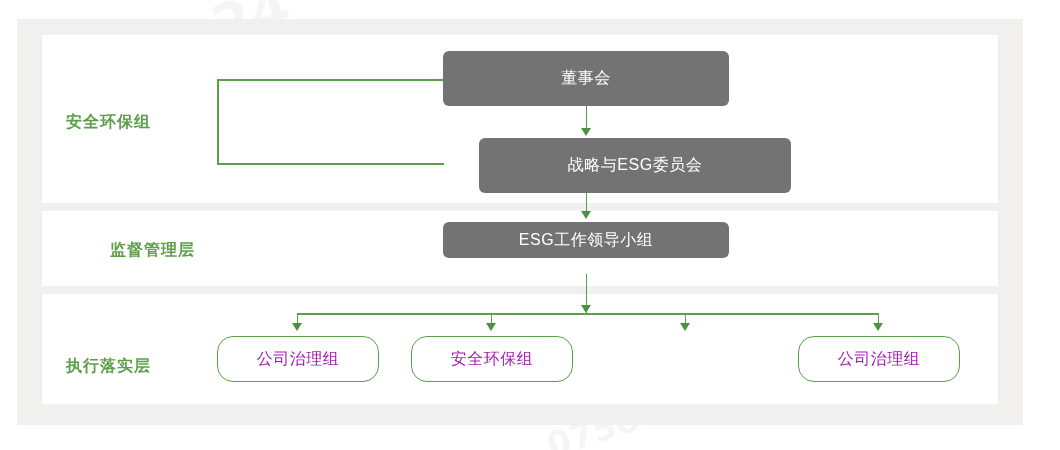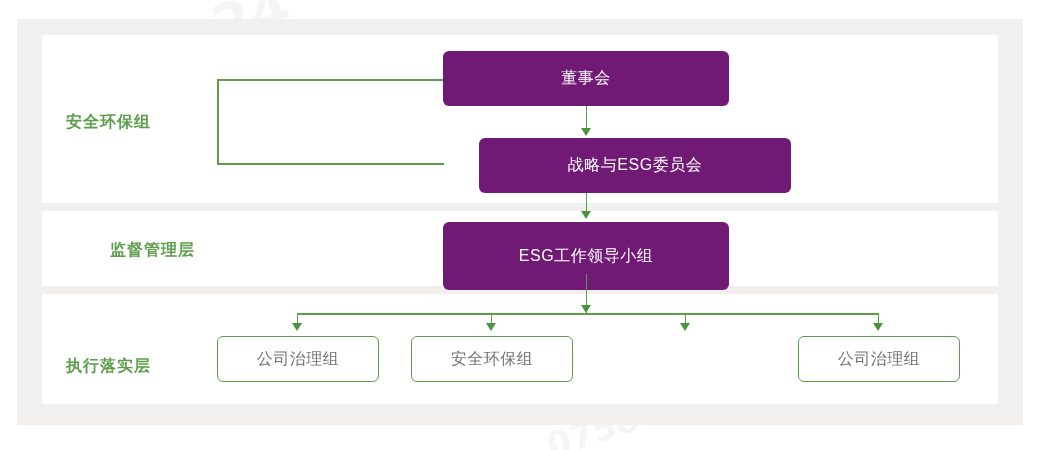--- a/index.html
+++ b/index.html
@@ -28,31 +28,31 @@
   .panel-2{top:211px;height:75px;}
   .panel-3{top:294px;height:110px;}
 
   .layer-label{position:absolute;left:66px;color:#5d9e4a;
     font-size:16px;font-weight:700;letter-spacing:1px;white-space:nowrap;}
   .ll-1{top:112px;}
   .ll-2{top:240px;margin-left:44px;}
   .ll-3{top:356px;text-align:right;}
 
   
-  .gbox{position:absolute;background:#701a75;border-radius:6px;
+  .gbox{position:absolute;background:#737373;border-radius:6px;
     color:#ffffff;font-size:16px;display:flex;align-items:center;
     justify-content:center;white-space:nowrap;letter-spacing:.5px;}
   .gbox-board{left:443px;top:51px;width:286px;height:55px;}
   .gbox-committee{left:431px;top:138px;width:312px;height:55px;margin-left:48px;}
-  .gbox-taskforce{left:443px;top:222px;width:286px;height:68px;}
+  .gbox-taskforce{left:443px;top:222px;width:286px;height:36px;}
 
   
   .obox{position:absolute;top:336px;width:160px;height:44px;
-    background:#ffffff;border:1.5px solid #5d9e4a;border-radius:6px;
-    color:#737373;font-size:16px;display:flex;align-items:center;
+    background:#ffffff;border:1.5px solid #5d9e4a;border-radius:16px;
+    color:#a21caf;font-size:16px;display:flex;align-items:center;
     justify-content:center;white-space:nowrap;letter-spacing:.5px;}
   .obox-1{left:217px;}
   .obox-2{left:411px;}
   .obox-3{left:604px;}
   .obox-4{left:798px;}
 
   
   .ln{position:absolute;background:#5d9e4a;}
   .v{width:1.6px;}
   .h{height:1.6px;}

